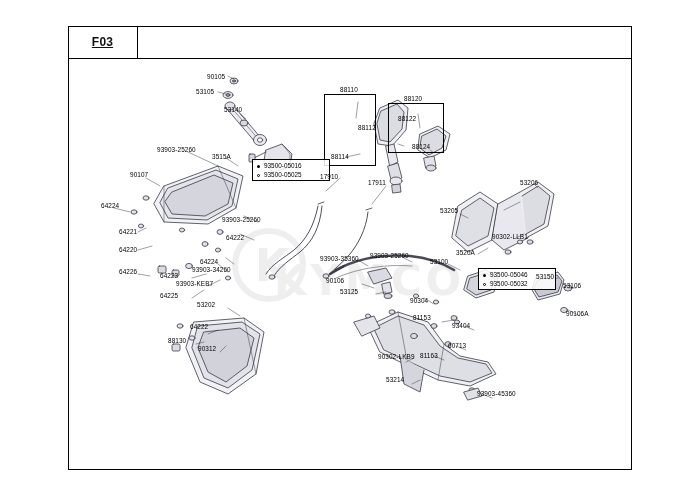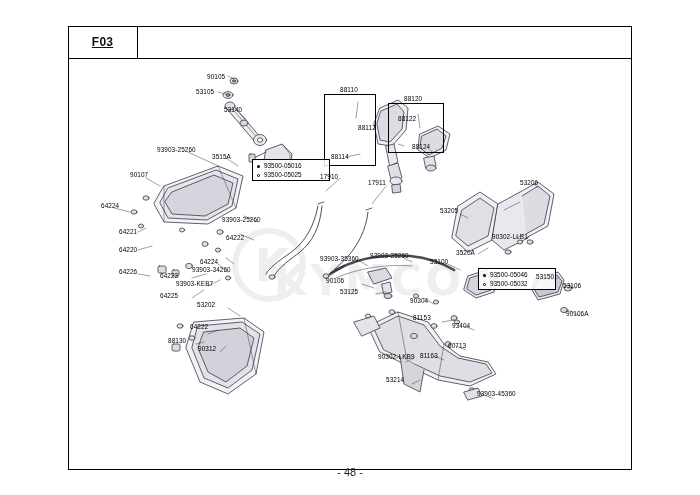--- a/index.html
+++ b/index.html
@@ -439,14 +439,13 @@
       <div class="lbl" style="left: 198px; top: 345px;">90312</div>
       <div class="lbl" style="left: 413px; top: 314px;">81153</div>
       <div class="lbl" style="left: 452px; top: 322px;">93404</div>
       <div class="lbl" style="left: 448px; top: 342px;">60713</div>
       <div class="lbl" style="left: 420px; top: 352px;">81163</div>
       <div class="lbl" style="left: 378px; top: 353px;">90302-LKB9</div>
       <div class="lbl" style="left: 386px; top: 376px;">53214</div>
       <div class="lbl" style="left: 477px; top: 390px;">93903-45360</div>
     </div>
 
-  <div class="page-number">- 48 -</div>
 </div>
 
 </body></html>

